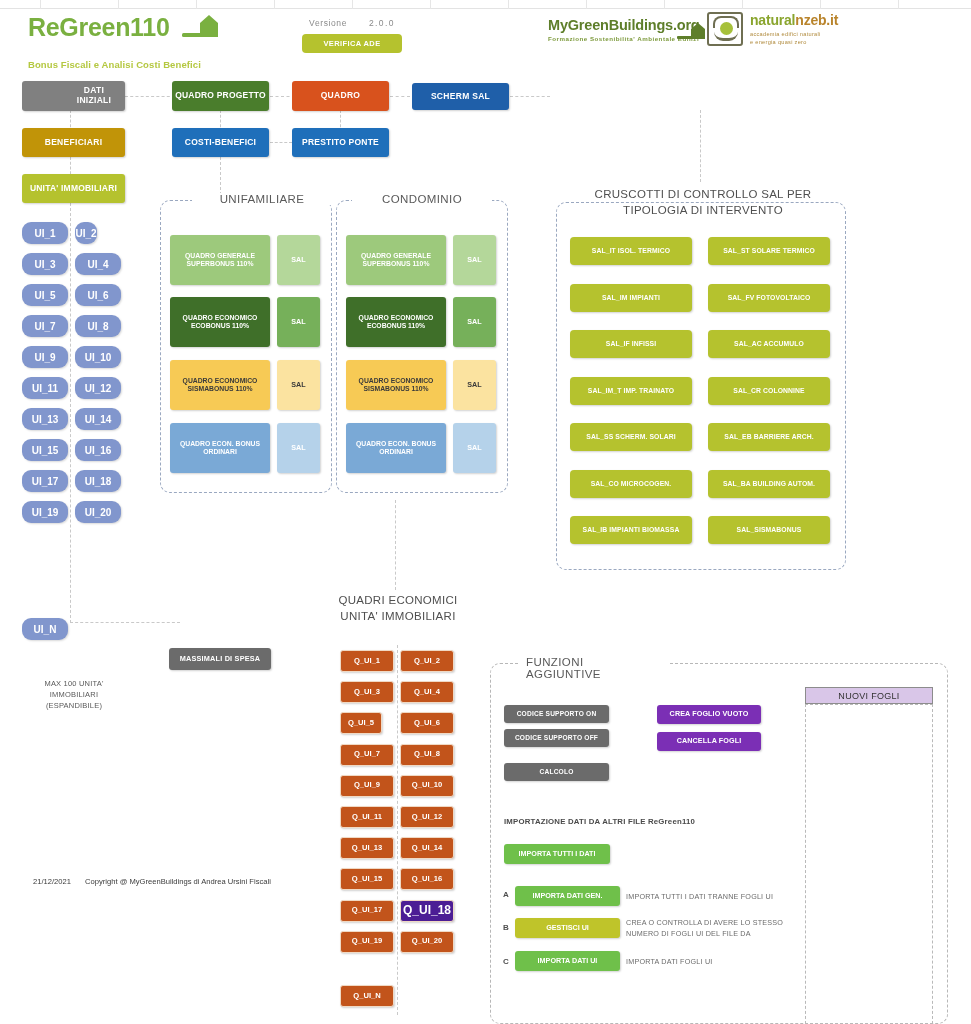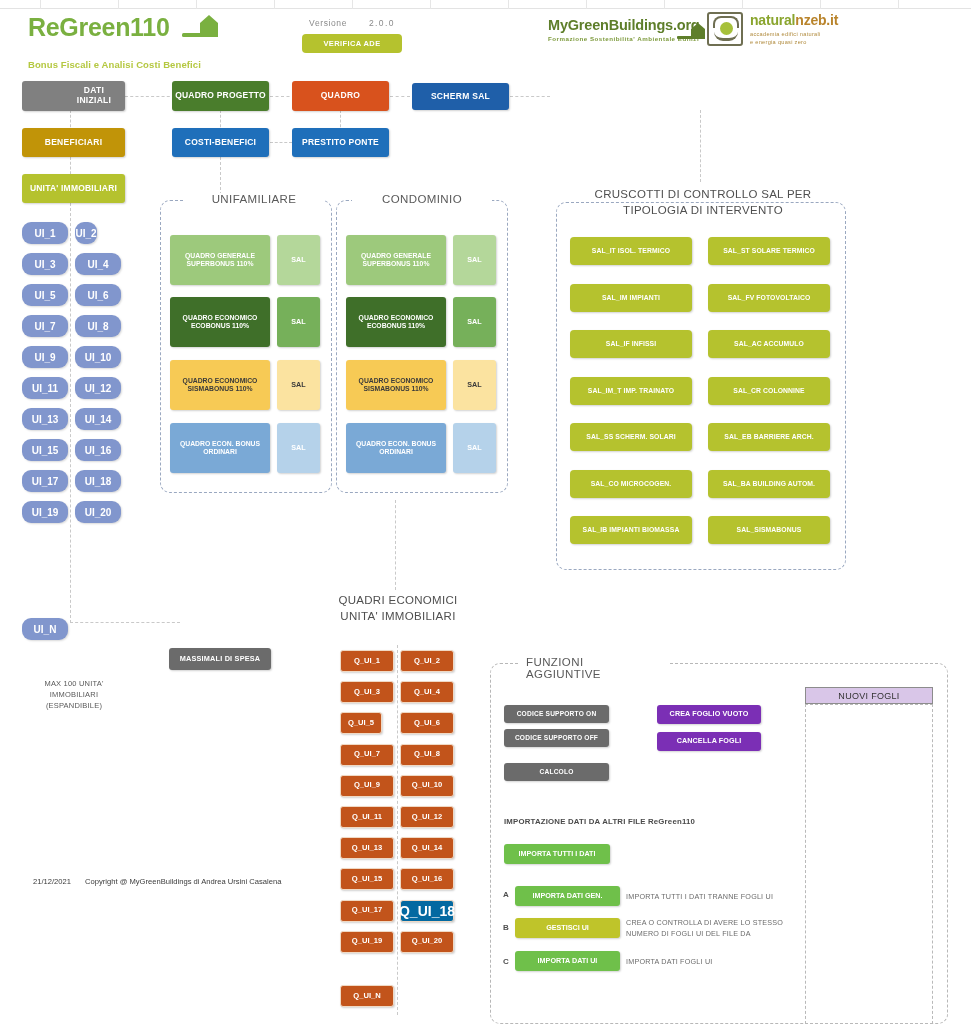--- a/index.html
+++ b/index.html
@@ -230,21 +230,21 @@
 
 <div class="pill" style="left:22px; top:618px; width:46px; height:22px;">UI_N</div>
 
 <div class="small-note" style="left:20px; top:679px; width:108px;">
   <div>MAX 100 UNITA'</div>
   <div>IMMOBILIARI</div>
   <div>(ESPANDIBILE)</div>
 </div>
 
 <div class="grp" style="left:160px; top:200px; width:172px; height:293px;"></div>
-<div class="grp-title" style="left:184px; top:193px; width:140px;">UNIFAMILIARE</div>
+<div class="grp-title" style="left:192px; top:193px; width:140px;">UNIFAMILIARE</div>
 <div id="unifamiliare-rows">
     <div class="node" style="left: 170px; top: 235px; width: 100px; height: 50px; background: rgb(157, 201, 124); color: rgb(255, 255, 255); font-size: 6.8px;">QUADRO GENERALE SUPERBONUS 110%</div>
     <div class="node" style="left: 277px; top: 235px; width: 43px; height: 50px; background: rgb(180, 215, 154); color: rgb(255, 255, 255); font-size: 7.2px;">SAL</div>
     <div class="node" style="left: 170px; top: 297px; width: 100px; height: 50px; background: rgb(63, 111, 41); color: rgb(255, 255, 255); font-size: 6.8px;">QUADRO ECONOMICO ECOBONUS 110%</div>
     <div class="node" style="left: 277px; top: 297px; width: 43px; height: 50px; background: rgb(118, 176, 90); color: rgb(255, 255, 255); font-size: 7.2px;">SAL</div>
     <div class="node" style="left: 170px; top: 360px; width: 100px; height: 50px; background: rgb(247, 202, 85); color: rgb(58, 58, 58); font-size: 6.8px;">QUADRO ECONOMICO SISMABONUS 110%</div>
     <div class="node" style="left: 277px; top: 360px; width: 43px; height: 50px; background: rgb(251, 227, 160); color: rgb(58, 58, 58); font-size: 7.2px;">SAL</div>
     <div class="node" style="left: 170px; top: 423px; width: 100px; height: 50px; background: rgb(122, 169, 214); color: rgb(255, 255, 255); font-size: 6.8px;">QUADRO ECON. BONUS ORDINARI</div>
     <div class="node" style="left: 277px; top: 423px; width: 43px; height: 50px; background: rgb(181, 210, 234); color: rgb(255, 255, 255); font-size: 7.2px;">SAL</div>
   </div>
@@ -302,21 +302,21 @@
     <div class="node" style="left: 400px; top: 743.6px; width: 54px; height: 22px; background: rgb(194, 84, 27); font-size: 7.6px; border: 1px solid rgb(240, 217, 196);">Q_UI_8</div>
     <div class="node" style="left: 340px; top: 774.8px; width: 54px; height: 22px; background: rgb(194, 84, 27); font-size: 7.6px; border: 1px solid rgb(240, 217, 196);">Q_UI_9</div>
     <div class="node" style="left: 400px; top: 774.8px; width: 54px; height: 22px; background: rgb(194, 84, 27); font-size: 7.6px; border: 1px solid rgb(240, 217, 196);">Q_UI_10</div>
     <div class="node" style="left: 340px; top: 806px; width: 54px; height: 22px; background: rgb(194, 84, 27); font-size: 7.6px; border: 1px solid rgb(240, 217, 196);">Q_UI_11</div>
     <div class="node" style="left: 400px; top: 806px; width: 54px; height: 22px; background: rgb(194, 84, 27); font-size: 7.6px; border: 1px solid rgb(240, 217, 196);">Q_UI_12</div>
     <div class="node" style="left: 340px; top: 837.2px; width: 54px; height: 22px; background: rgb(194, 84, 27); font-size: 7.6px; border: 1px solid rgb(240, 217, 196);">Q_UI_13</div>
     <div class="node" style="left: 400px; top: 837.2px; width: 54px; height: 22px; background: rgb(194, 84, 27); font-size: 7.6px; border: 1px solid rgb(240, 217, 196);">Q_UI_14</div>
     <div class="node" style="left: 340px; top: 868.4px; width: 54px; height: 22px; background: rgb(194, 84, 27); font-size: 7.6px; border: 1px solid rgb(240, 217, 196);">Q_UI_15</div>
     <div class="node" style="left: 400px; top: 868.4px; width: 54px; height: 22px; background: rgb(194, 84, 27); font-size: 7.6px; border: 1px solid rgb(240, 217, 196);">Q_UI_16</div>
     <div class="node" style="left: 340px; top: 899.6px; width: 54px; height: 22px; background: rgb(194, 84, 27); font-size: 7.6px; border: 1px solid rgb(240, 217, 196);">Q_UI_17</div>
-    <div class="node" style="left: 400px; top: 899.6px; width: 54px; height: 22px; background: #0369a1; font-size: 14px; border: 1px solid rgb(240, 217, 196);">Q_UI_18</div>
+    <div class="node" style="left: 400px; top: 899.6px; width: 54px; height: 22px; background: #4c1d95; font-size: 12px; border: 1px solid rgb(240, 217, 196);">Q_UI_18</div>
     <div class="node" style="left: 340px; top: 930.8px; width: 54px; height: 22px; background: rgb(194, 84, 27); font-size: 7.6px; border: 1px solid rgb(240, 217, 196);">Q_UI_19</div>
     <div class="node" style="left: 400px; top: 930.8px; width: 54px; height: 22px; background: rgb(194, 84, 27); font-size: 7.6px; border: 1px solid rgb(240, 217, 196);">Q_UI_20</div>
   </div>
 <div class="node" style="left:340px; top:985px; width:54px; height:22px; background:#c2541b; font-size:7.6px; border:1px solid #f0d9c4;">Q_UI_N</div>
 <div class="dash-v" style="left:397px; top:645px; height:370px;"></div>
 
 <div class="grp" style="left:490px; top:663px; width:458px; height:361px; border-color:#b7b7b7;"></div>
 <div class="grp-title" style="left:518px; top:656px; width:150px; text-align:left;">FUNZIONI AGGIUNTIVE</div>
 
 <div class="node" style="left:504px; top:705px; width:105px; height:18px; background:#6b6b6b; font-size:6.6px; letter-spacing:.2px;">CODICE SUPPORTO ON</div>
@@ -342,14 +342,14 @@
 </div>
 
 <div class="legend-letter" style="left:503px; top:957px;">C</div>
 <div class="node" style="left:515px; top:951px; width:105px; height:20px; background:#6fc04a; font-size:7.2px;">IMPORTA DATI  UI</div>
 <div class="legend-text" style="left:626px; top:957px; width:180px;">IMPORTA DATI FOGLI UI</div>
 
 <div class="nuovi-head" style="left:805px; top:687px; width:128px; height:17px;">NUOVI FOGLI</div>
 <div class="nuovi-box" style="left:805px; top:704px; width:128px; height:320px;"></div>
 
 <div class="footer">
-  <span class="date">21/12/2021</span><span>Copyright @ MyGreenBuildings di Andrea Ursini Casalena</span>
+  <span class="date">21/12/2021</span><span>Copyright @ MyGreenBuildings di Andrea Ursini Fiscali</span>
 </div>
 
 </body></html>

